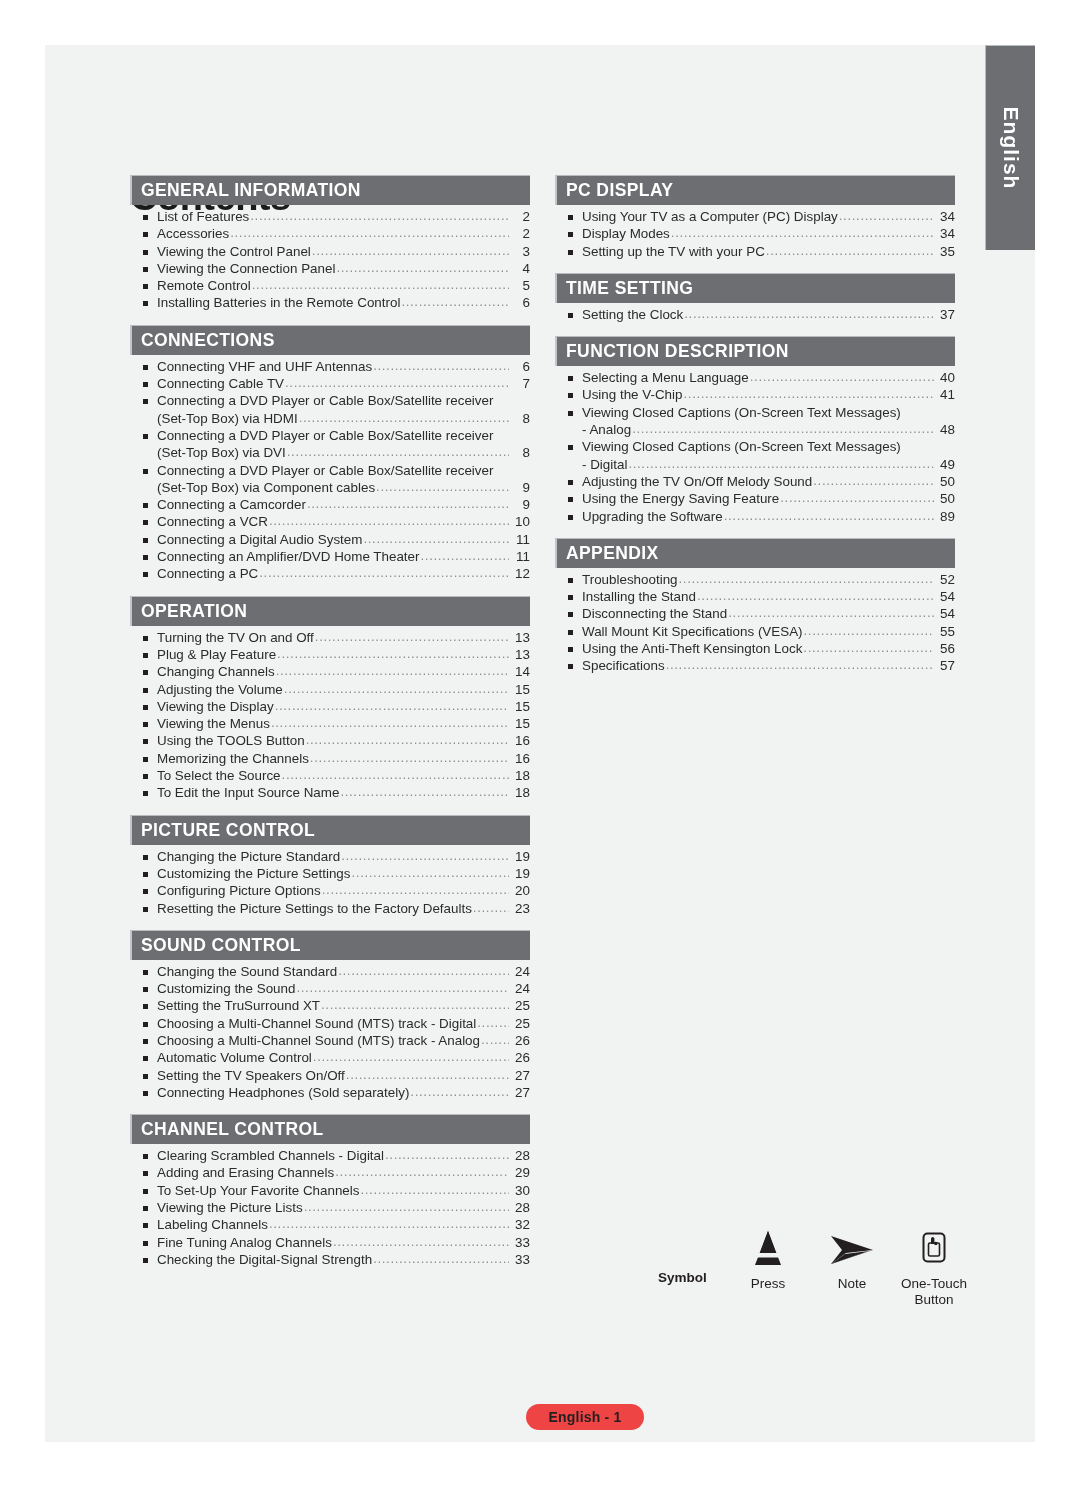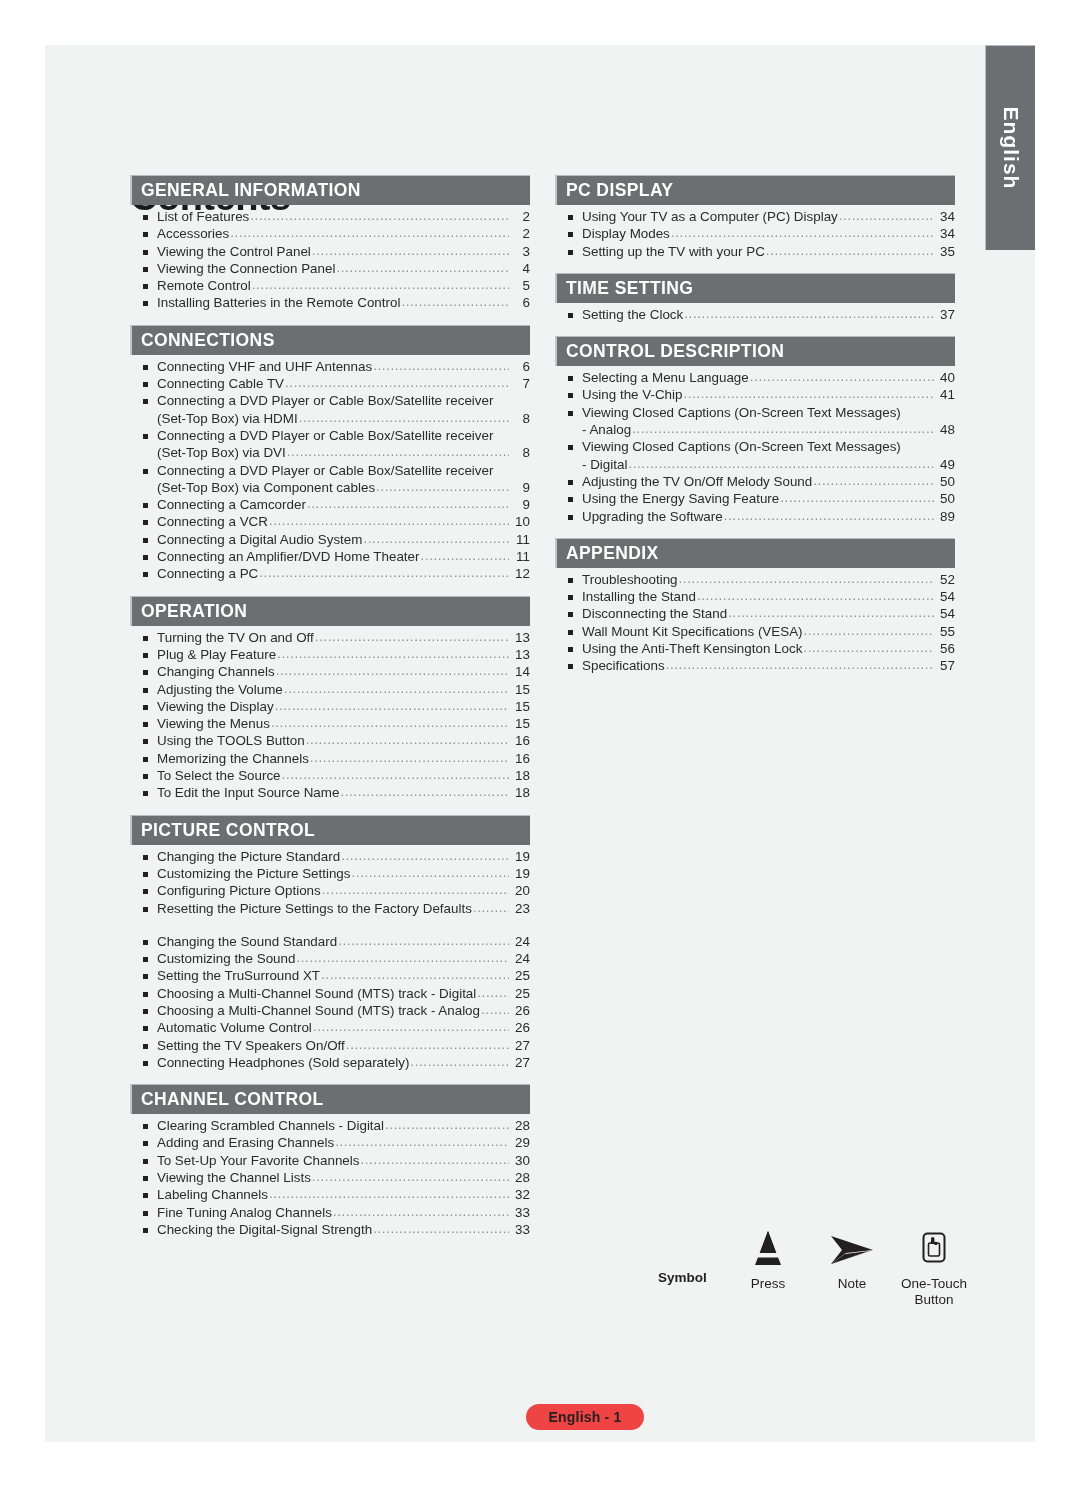--- a/index.html
+++ b/index.html
@@ -405,20 +405,21 @@
             </div>
             <div class="toc-row">
               <span class="toc-bullet"></span>
               <span class="toc-label">Resetting the Picture Settings to the Factory Defaults</span>
               <span class="toc-dots">........................................................................................................................</span>
               <span class="toc-page">23</span>
             </div>
           </div>
         </div>
         <div class="section">
+          <div class="section-header">SOUND CONTROL</div>
           <div class="section-items">
             <div class="toc-row">
               <span class="toc-bullet"></span>
               <span class="toc-label">Changing the Sound Standard</span>
               <span class="toc-dots">........................................................................................................................</span>
               <span class="toc-page">24</span>
             </div>
             <div class="toc-row">
               <span class="toc-bullet"></span>
               <span class="toc-label">Customizing the Sound</span>
@@ -479,21 +480,21 @@
               <span class="toc-page">29</span>
             </div>
             <div class="toc-row">
               <span class="toc-bullet"></span>
               <span class="toc-label">To Set-Up Your Favorite Channels</span>
               <span class="toc-dots">........................................................................................................................</span>
               <span class="toc-page">30</span>
             </div>
             <div class="toc-row">
               <span class="toc-bullet"></span>
-              <span class="toc-label">Viewing the Channel Lists</span>
+              <span class="toc-label">Viewing the Picture Lists</span>
               <span class="toc-dots">........................................................................................................................</span>
               <span class="toc-page">28</span>
             </div>
             <div class="toc-row">
               <span class="toc-bullet"></span>
               <span class="toc-label">Labeling Channels</span>
               <span class="toc-dots">........................................................................................................................</span>
               <span class="toc-page">32</span>
             </div>
             <div class="toc-row">
@@ -540,21 +541,21 @@
           <div class="section-items">
             <div class="toc-row">
               <span class="toc-bullet"></span>
               <span class="toc-label">Setting the Clock</span>
               <span class="toc-dots">........................................................................................................................</span>
               <span class="toc-page">37</span>
             </div>
           </div>
         </div>
         <div class="section">
-          <div class="section-header">CONTROL DESCRIPTION</div>
+          <div class="section-header">FUNCTION DESCRIPTION</div>
           <div class="section-items">
             <div class="toc-row">
               <span class="toc-bullet"></span>
               <span class="toc-label">Selecting a Menu Language</span>
               <span class="toc-dots">........................................................................................................................</span>
               <span class="toc-page">40</span>
             </div>
             <div class="toc-row">
               <span class="toc-bullet"></span>
               <span class="toc-label">Using the V-Chip</span>

